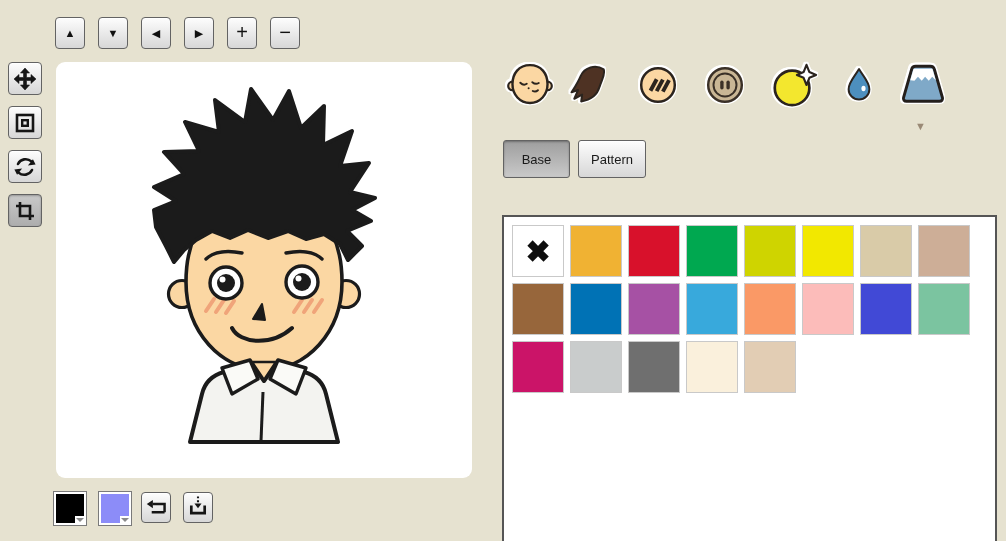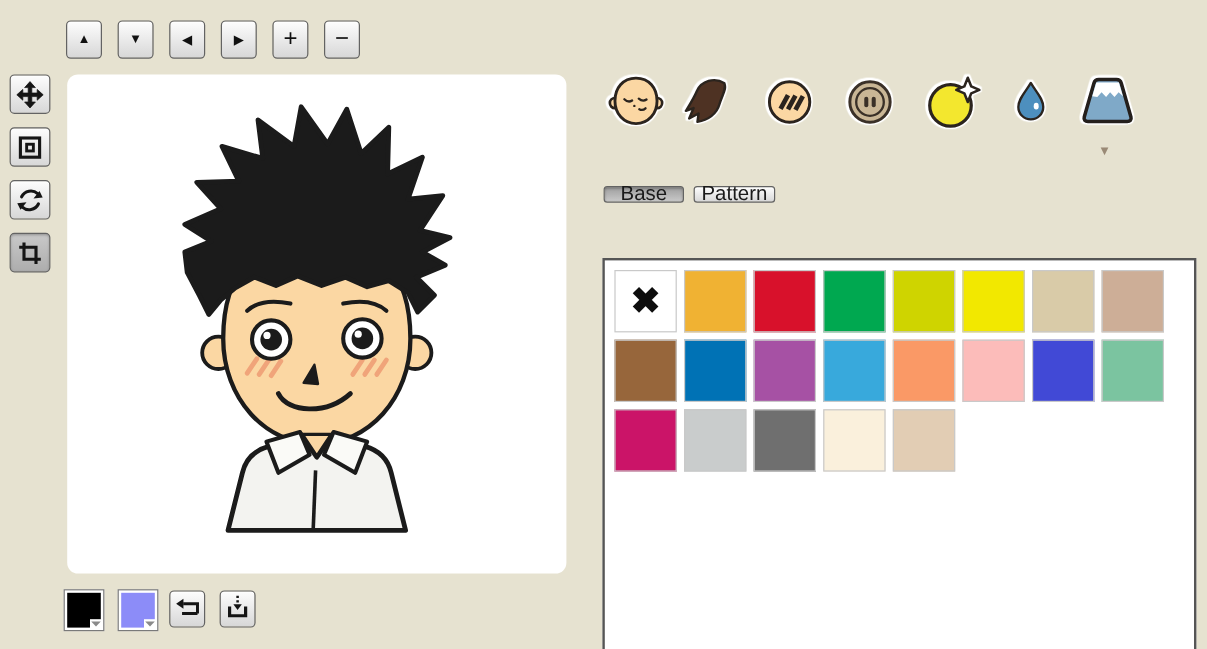--- a/index.html
+++ b/index.html
@@ -49,21 +49,21 @@
   .small-btn{width:30px;height:31px;}
 
   
   .cat{top:58px;width:54px;height:58px;display:flex;align-items:center;justify-content:center;cursor:pointer;}
   .cat svg{
     filter:drop-shadow(1.6px 0 0 #fff) drop-shadow(-1.6px 0 0 #fff) drop-shadow(0 1.6px 0 #fff) drop-shadow(0 -1.6px 0 #fff);
   }
   #cat-indicator{left:915px;top:121px;font-size:11px;color:#9A8A76;line-height:1;}
 
   
-  .tab{top:155px;height:14px;font-size:17px;color:#1a1a1a;border-radius:3px;}
+  .tab{top:140px;height:38px;font-size:13px;color:#1a1a1a;border-radius:3px;}
   #tab-base{left:503px;width:67px;background:linear-gradient(#9e9e9e,#c9c9c9);box-shadow:inset 0 1px 2px rgba(0,0,0,.3);}
   #tab-pattern{left:578px;width:68px;}
 
   
   #palette-panel{
     left:502px;top:215px;width:495px;height:360px;
     background:#fff;border:2px solid #555;
   }
   #palette-grid{
     padding:8px 0 0 8px;display:flex;flex-wrap:wrap;gap:6px;width:466px;

